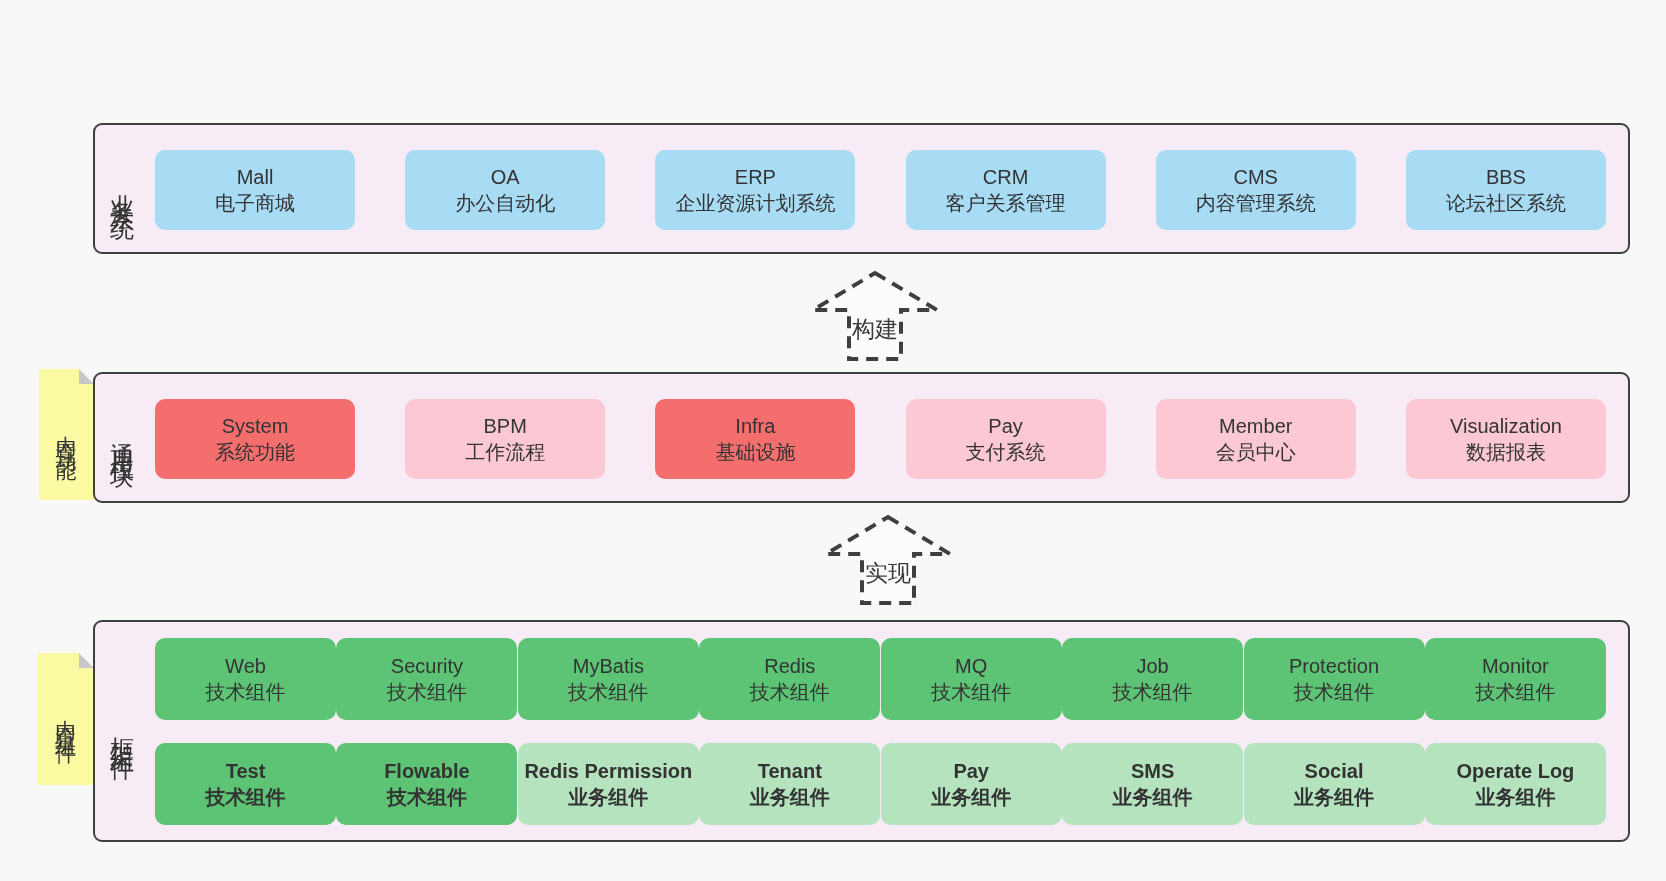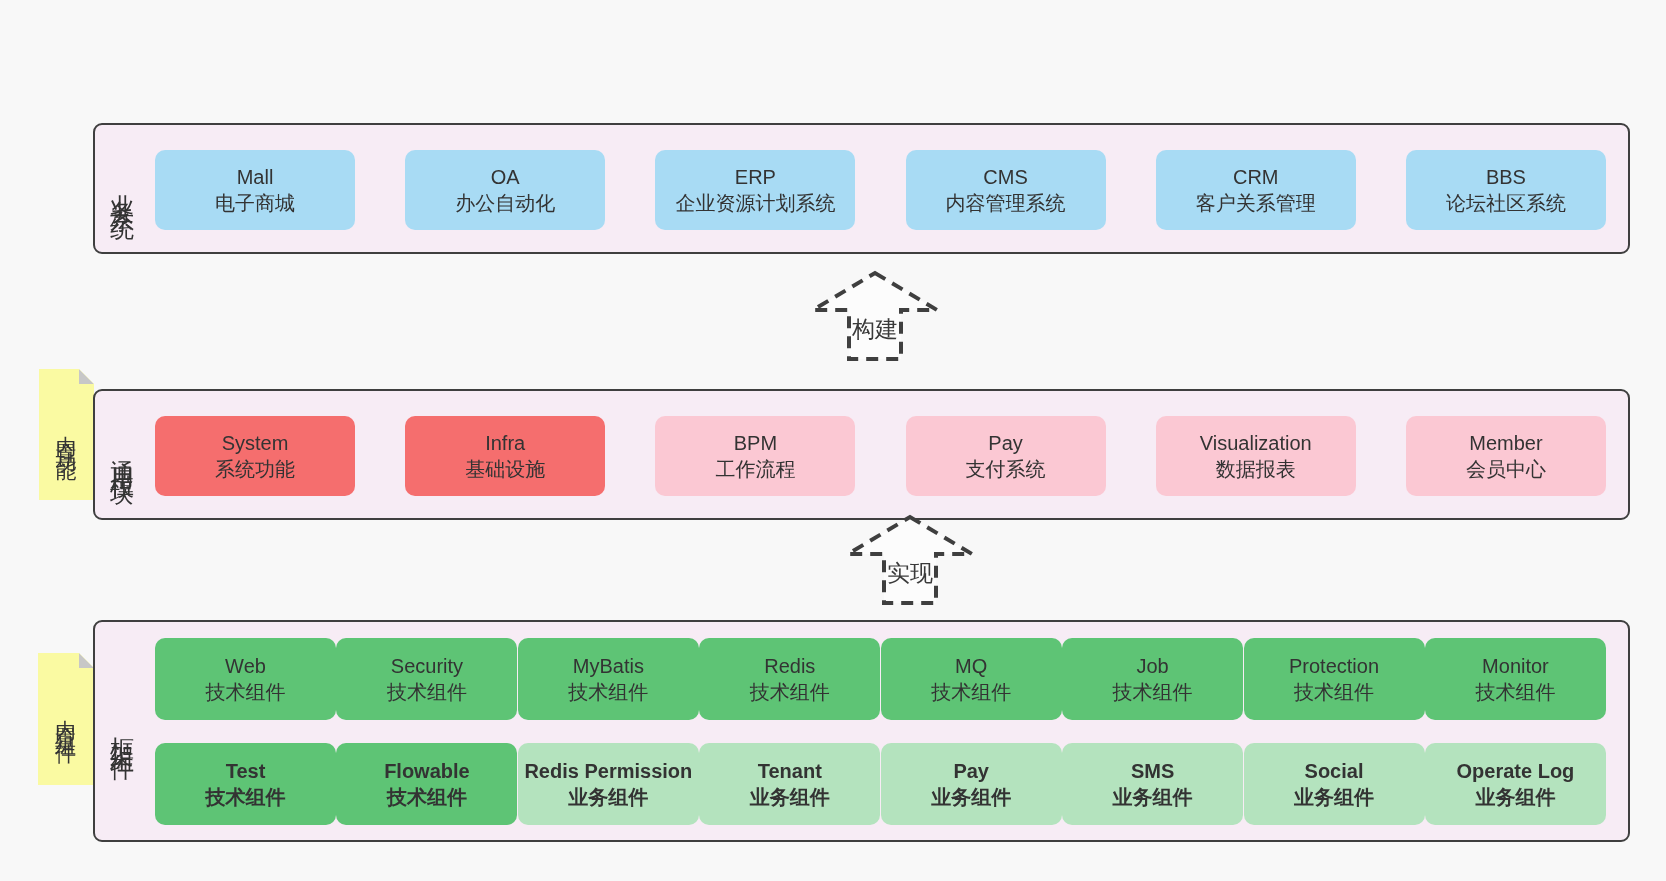--- a/index.html
+++ b/index.html
@@ -3,21 +3,21 @@
 <meta charset="utf-8">
 <style>
   html,body{margin:0;padding:0;background:#f8f8f8;}
   .canvas{position:relative;width:1666px;height:881px;background:#f8f8f8;overflow:hidden;
           font-family:"Liberation Sans","DejaVu Sans",sans-serif;color:#333;}
 
   
   .panel{position:absolute;left:93px;width:1537px;background:#f7ecf5;
          border:2px solid #3f3f3f;border-radius:9px;box-sizing:border-box;}
   .panel-1{top:123px;height:131px;}
-  .panel-2{top:372px;height:131px;margin-top:17px;}
+  .panel-2{top:372px;height:131px;}
   .panel-3{top:620px;height:222px;}
 
   .vlabel{position:absolute;left:15px;top:50%;transform:translateY(-50%);
           writing-mode:vertical-rl;text-orientation:upright;
           font-size:24px;letter-spacing:7px;line-height:1;color:#333;white-space:nowrap;}
 
   
   .row{position:absolute;left:60px;right:22px;display:flex;justify-content:space-between;}
   .row-a{top:25px;}
   .row-b1{top:16px;}
@@ -41,21 +41,21 @@
   .note-2{left:38px;top:653px;width:56px;height:132px;}
   .note .fold{position:absolute;right:0;top:0;width:15px;height:15px;background:#c7c7c7;
         clip-path:polygon(0 0,100% 100%,0 100%);}
   .note .ntext{position:absolute;left:50%;top:50%;transform:translate(-50%,-50%);
         writing-mode:vertical-rl;text-orientation:upright;font-size:21px;
         letter-spacing:8px;line-height:1;color:#333;white-space:nowrap;}
 
   
   .arrow{position:absolute;width:130px;height:92px;}
   .arrow-1{left:810px;top:270px;}
-  .arrow-2{left:845px;top:514px;}
+  .arrow-2{left:823px;top:514px;}
   .arrow svg{display:block;width:100%;height:100%;}
   .arrow .alabel{position:absolute;left:0;right:0;top:44px;text-align:center;
         font-size:23px;color:#3a3a3a;}
 </style>
 </head>
 <body>
 
 <div class="canvas">
 
   <div class="panel panel-1">
@@ -67,26 +67,26 @@
       </div>
       <div class="box w200 blue">
         <span>OA</span>
         <span>办公自动化</span>
       </div>
       <div class="box w200 blue">
         <span>ERP</span>
         <span>企业资源计划系统</span>
       </div>
       <div class="box w200 blue">
+        <span>CRM</span>
+        <span>客户关系管理</span>
+      </div>
+      <div class="box w200 blue">
         <span>CMS</span>
         <span>内容管理系统</span>
-      </div>
-      <div class="box w200 blue">
-        <span>CRM</span>
-        <span>客户关系管理</span>
       </div>
       <div class="box w200 blue">
         <span>BBS</span>
         <span>论坛社区系统</span>
       </div>
     </div>
   </div>
 
   <div class="arrow arrow-1">
     <svg viewBox="0 0 130 92">
@@ -100,39 +100,39 @@
     <div class="ntext">内置功能</div>
   </div>
 
   <div class="panel panel-2">
     <div class="vlabel">通用模块</div>
     <div class="row row-a">
       <div class="box w200 red">
         <span>System</span>
         <span>系统功能</span>
       </div>
+      <div class="box w200 pink">
+        <span>BPM</span>
+        <span>工作流程</span>
+      </div>
       <div class="box w200 red">
         <span>Infra</span>
         <span>基础设施</span>
       </div>
       <div class="box w200 pink">
-        <span>BPM</span>
-        <span>工作流程</span>
-      </div>
-      <div class="box w200 pink">
         <span>Pay</span>
         <span>支付系统</span>
       </div>
       <div class="box w200 pink">
+        <span>Member</span>
+        <span>会员中心</span>
+      </div>
+      <div class="box w200 pink">
         <span>Visualization</span>
         <span>数据报表</span>
-      </div>
-      <div class="box w200 pink">
-        <span>Member</span>
-        <span>会员中心</span>
       </div>
     </div>
   </div>
 
   <div class="arrow arrow-2">
     <svg viewBox="0 0 130 92">
       <polygon points="65,3 127,40 91,40 91,89 39,89 39,40 3,40" fill="#fcfcfc" stroke="#3f3f3f" stroke-width="4" stroke-dasharray="12 8"></polygon>
     </svg>
     <div class="alabel">实现</div>
   </div>

